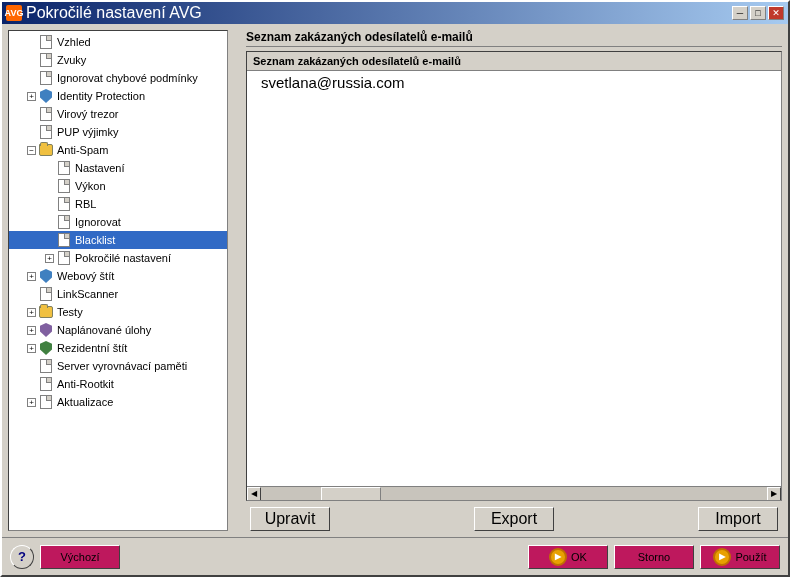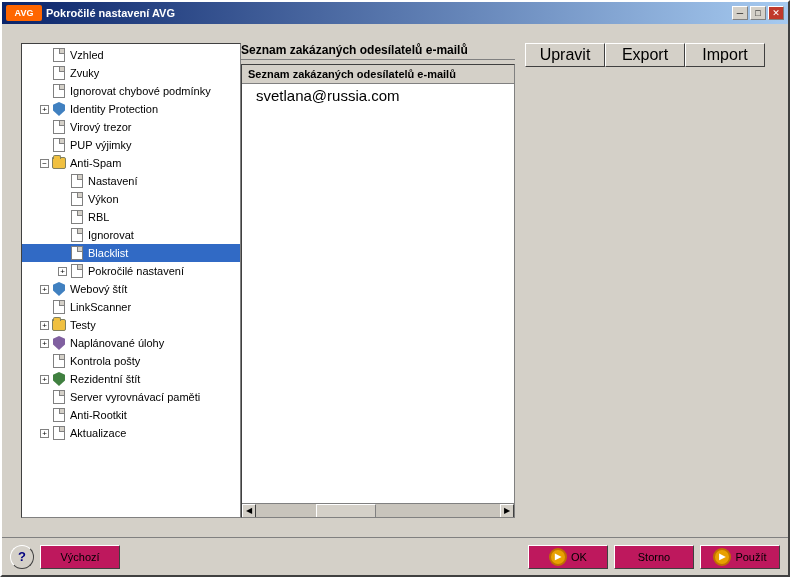--- a/index.html
+++ b/index.html
@@ -20,36 +20,36 @@
     }
     .title-bar {
       background: linear-gradient(to right, #0a246a, #a6caf0);
       height: 22px;
       display: flex;
       align-items: center;
       padding: 0 4px;
       user-select: none;
     }
     .title-bar-icon {
-      width: 36px;
+      width: 16px;
       height: 16px;
       margin-right: 4px;
       background: #ff6600;
       border-radius: 2px;
       display: flex;
       align-items: center;
       justify-content: center;
       font-size: 9px;
       color: white;
       font-weight: bold;
     }
     .title-bar-text {
       color: white;
-      font-size: 11px;
-      font-weight: bold;
+      font-size: 16px;
+      font-weight: normal;
       flex: 1;
     }
     .title-bar-buttons {
       display: flex;
       gap: 2px;
     }
     .title-btn {
       width: 16px;
       height: 14px;
       background: #d4d0c8;
@@ -63,22 +63,22 @@
       font-size: 9px;
       color: #000;
     }
     .title-btn.close {
       background: #c0392b;
       color: white;
     }
     .content-area {
       display: flex;
       flex: 1;
-      padding: 19px;
-      gap: 0;
+      padding: 6px;
+      gap: 18px;
       overflow: hidden;
     }
     .tree-panel {
       width: 220px;
       background: white;
       border: 1px solid #808080;
       border-top-color: #404040;
       border-left-color: #404040;
       overflow-y: auto;
       overflow-x: auto;
@@ -164,21 +164,21 @@
     }
     .icon-shield {
       width: 12px;
       height: 14px;
       background: #4080c0;
       clip-path: polygon(50% 0%, 100% 20%, 100% 60%, 50% 100%, 0% 60%, 0% 20%);
     }
     .right-panel {
       flex: 1;
       display: flex;
-      flex-direction: row;
+      flex-direction: column;
       gap: 6px;
     }
     .section-title {
       font-size: 12px;
       font-weight: bold;
       color: #000;
       padding-bottom: 2px;
       border-bottom: 1px solid #808080;
       margin-bottom: 4px;
     }
@@ -485,27 +485,20 @@
       </div>
 
       <div class="tree-item indent1">
         <span class="expand-btn">+</span>
         <span class="tree-icon">
             <div class="icon-shield" style="background:#8060a0;"></div>
           </span>
         <span>Naplánované úlohy</span>
       </div>
 
-      <div class="tree-item indent1">
-        <span class="no-expand"></span>
-        <span class="tree-icon">
-            <div class="icon-doc"></div>
-          </span>
-        <span>Kontrola pošty</span>
-      </div>
 
       <div class="tree-item indent1">
         <span class="expand-btn">+</span>
         <span class="tree-icon">
             <div class="icon-shield" style="background:#408040;"></div>
           </span>
         <span>Rezidentní štít</span>
       </div>
 
       <div class="tree-item indent1">

